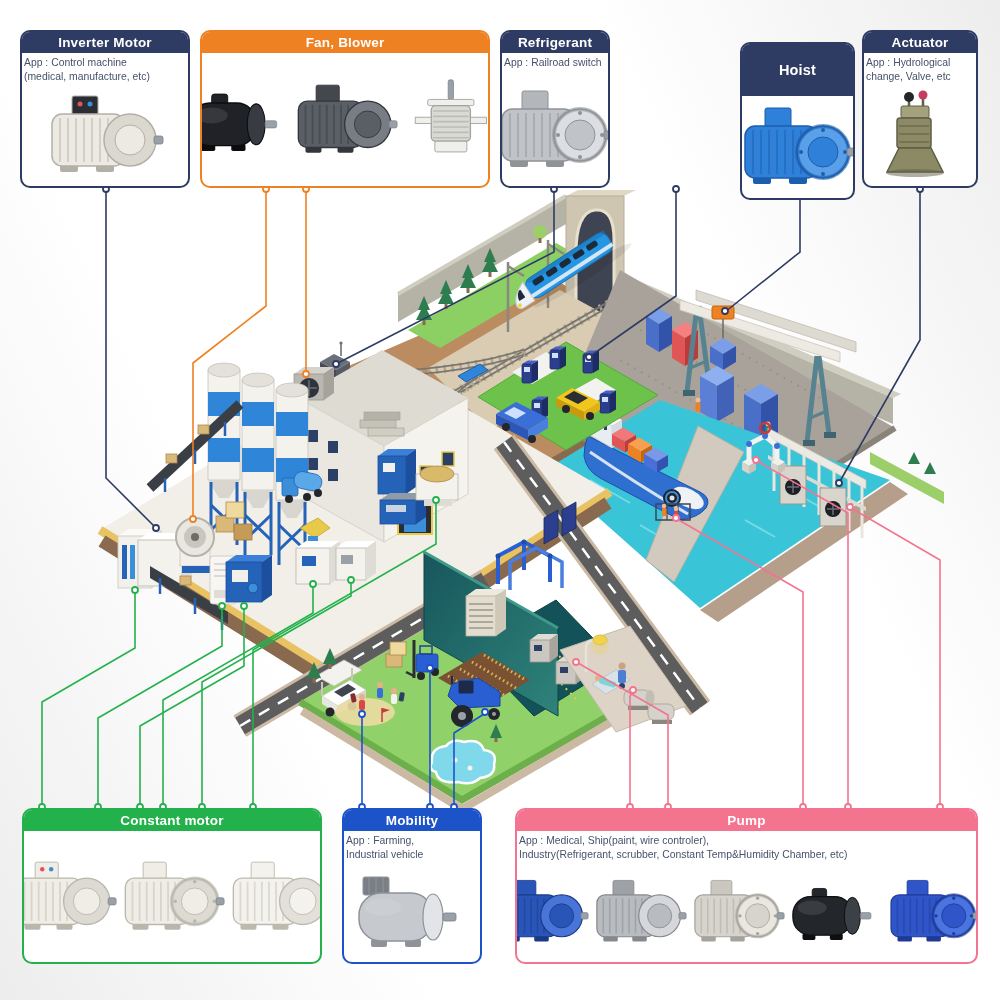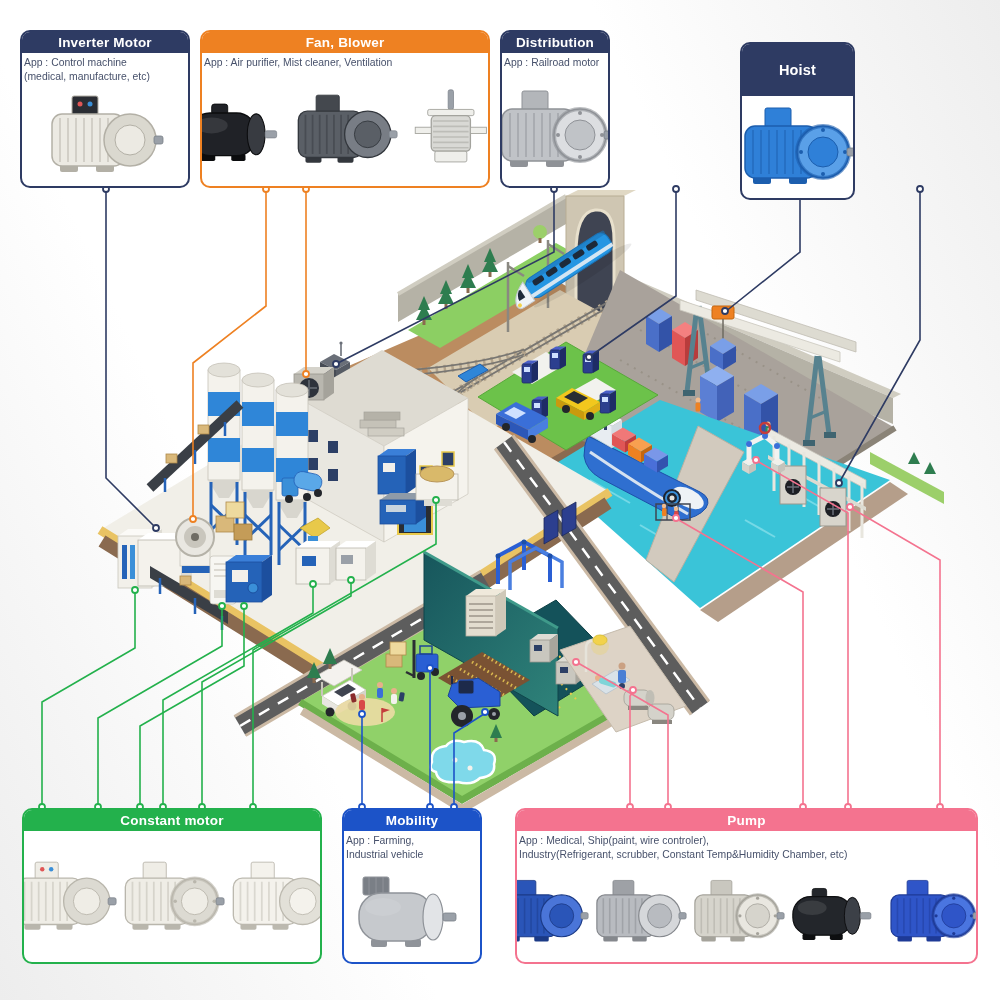--- a/index.html
+++ b/index.html
@@ -734,21 +734,20 @@
           <rect x="6" y="26" width="72" height="52" rx="10" fill="#eceae3" stroke="#b3b0a6" stroke-width="1.5"></rect>
           <path d="M14 30V74 M22 30V74 M30 30V74 M38 30V74 M46 30V74 M54 30V74 M62 30V74 M70 30V74" stroke="#b3b0a6" opacity="0.45" stroke-width="2"></path>
           <circle cx="84" cy="52" r="26" fill="#dad8cf" stroke="#b3b0a6" stroke-width="1.5"></circle>
           <circle cx="84" cy="52" r="15" fill="#eceae3" stroke="#b3b0a6"></circle>
           <rect x="108" y="48" width="9" height="8" rx="2" fill="#9aa0a8" stroke="#7a8088" stroke-width="0.8"></rect>
         </svg>
       </div>
 </div>
 <div class="card" style="--c:#ee8122;left:200px;top:30px;width:290px;height:158px">
   <div class="card-head">Fan, Blower</div>
-  <div class="card-app">App : Air purifier, Mist cleaner, Ventilation</div>
   <div class="card-motors">
         <svg viewBox="0 0 118 92" width="105" height="82">
           <rect x="18" y="74" width="16" height="8" rx="2" fill="#0b0c0e"></rect>
           <rect x="52" y="74" width="16" height="8" rx="2" fill="#0b0c0e"></rect>
           <rect x="30" y="18" width="18" height="12" rx="3" fill="#202227" stroke="#0b0c0e"></rect>
           <rect x="6" y="28" width="74" height="48" rx="22" fill="#202227" stroke="#0b0c0e" stroke-width="1.5"></rect>
           <ellipse cx="30" cy="42" rx="18" ry="9" fill="#ffffff" opacity="0.10"></ellipse>
           <ellipse cx="80" cy="52" rx="10" ry="23" fill="#383b41" stroke="#0b0c0e" stroke-width="1.2"></ellipse>
           <rect x="90" y="48" width="13" height="8" rx="2" fill="#9aa0a8" stroke="#7a8088" stroke-width="0.8"></rect>
         </svg>
@@ -767,22 +766,22 @@
           <rect x="30" y="24" width="52" height="7" rx="2" fill="#efefeb" stroke="#a3a39d"></rect>
           <rect x="34" y="31" width="44" height="40" rx="5" fill="#d9d9d5" stroke="#a3a39d" stroke-width="1.5"></rect>
           <path d="M36 37H76 M36 43H76 M36 49H76 M36 55H76 M36 61H76 M36 67H76" stroke="#a3a39d" opacity="0.5" stroke-width="1.8"></path>
           <rect x="16" y="44" width="18" height="7" fill="#efefeb" stroke="#a3a39d"></rect>
           <rect x="78" y="44" width="18" height="7" fill="#efefeb" stroke="#a3a39d"></rect>
           <rect x="38" y="71" width="36" height="12" rx="2" fill="#efefeb" stroke="#a3a39d"></rect>
         </svg>
       </div>
 </div>
 <div class="card" style="--c:#2e3b63;left:500px;top:30px;width:110px;height:158px">
-  <div class="card-head">Distribution</div>
-  <div class="card-app">App : Railroad motor</div>
+  <div class="card-head">Refrigerant</div>
+  <div class="card-app">App : Railroad switch</div>
   <div class="card-motors">
         <svg viewBox="0 0 118 92" width="118" height="92">
           <rect x="14" y="76" width="18" height="8" rx="2" fill="#8f9297"></rect>
           <rect x="50" y="76" width="18" height="8" rx="2" fill="#8f9297"></rect>
           <rect x="26" y="8" width="26" height="20" rx="2" fill="#b3b6ba" stroke="#8f9297"></rect>
           <rect x="6" y="26" width="72" height="52" rx="10" fill="#c0c3c7" stroke="#8f9297" stroke-width="1.5"></rect>
           <path d="M14 30V74 M22 30V74 M30 30V74 M38 30V74 M46 30V74 M54 30V74 M62 30V74 M70 30V74" stroke="#8f9297" opacity="0.45" stroke-width="2"></path>
           <circle cx="84" cy="52" r="26" fill="#dcdee1" stroke="#8f9297" stroke-width="1.5"></circle>
           <circle cx="84" cy="52" r="26" fill="none" stroke="#8f9297" stroke-width="4" opacity="0.6"></circle>
           <circle cx="84" cy="30" r="2" fill="#8f9297"></circle>
@@ -807,20 +806,38 @@
           <circle cx="84" cy="52" r="26" fill="none" stroke="#1c5eae" stroke-width="4" opacity="0.6"></circle>
           <circle cx="84" cy="30" r="2" fill="#1c5eae"></circle>
           <circle cx="84" cy="74" r="2" fill="#1c5eae"></circle>
           <circle cx="62" cy="52" r="2" fill="#1c5eae"></circle>
           <circle cx="106" cy="52" r="2" fill="#1c5eae"></circle>
           <circle cx="84" cy="52" r="15" fill="#2f80d8" stroke="#1c5eae"></circle>
           <rect x="108" y="48" width="9" height="8" rx="2" fill="#9aa0a8" stroke="#7a8088" stroke-width="0.8"></rect>
         </svg>
       </div>
 </div>
+<div class="card" style="--c:#2e3b63;left:862px;top:30px;width:116px;height:158px">
+  <div class="card-head">Actuator</div>
+  <div class="card-app">App : Hydrological
+change, Valve, etc</div>
+  <div class="card-motors">
+        <svg viewBox="0 0 118 92" width="118" height="92">
+          <line x1="48" y1="18" x2="48" y2="10" stroke="#5f5e47" stroke-width="2.5"></line>
+          <circle cx="48" cy="9" r="5" fill="#23262b"></circle>
+          <line x1="62" y1="18" x2="62" y2="9" stroke="#5f5e47" stroke-width="2.5"></line>
+          <circle cx="62" cy="7" r="4.5" fill="#c43c60"></circle>
+          <rect x="40" y="18" width="28" height="12" rx="2" fill="#a3a27c" stroke="#5f5e47"></rect>
+          <rect x="36" y="30" width="34" height="30" rx="3" fill="#8b8a64" stroke="#5f5e47" stroke-width="1.5"></rect>
+          <path d="M38 38H68 M38 46H68 M38 54H68" stroke="#5f5e47" opacity="0.5" stroke-width="1.8"></path>
+          <polygon points="26,84 82,84 70,60 38,60" fill="#8b8a64" stroke="#5f5e47" stroke-width="1.5"></polygon>
+          <ellipse cx="54" cy="85" rx="29" ry="4" fill="#5f5e47" opacity="0.5"></ellipse>
+        </svg>
+      </div>
+</div>
 
 <div class="card" style="--c:#23b14c;left:22px;top:808px;width:300px;height:156px">
   <div class="card-head">Constant motor</div>
   <div class="card-motors">
         <svg viewBox="0 0 118 92" width="105" height="82">
           <rect x="14" y="76" width="18" height="8" rx="2" fill="#b9b6ac"></rect>
           <rect x="50" y="76" width="18" height="8" rx="2" fill="#b9b6ac"></rect>
           <rect x="26" y="8" width="26" height="20" rx="2" fill="#efede6" stroke="#b9b6ac"></rect>
           <circle cx="34" cy="16" r="2.5" fill="#e05656"></circle>
           <circle cx="44" cy="16" r="2.5" fill="#3a8fd8"></circle>

